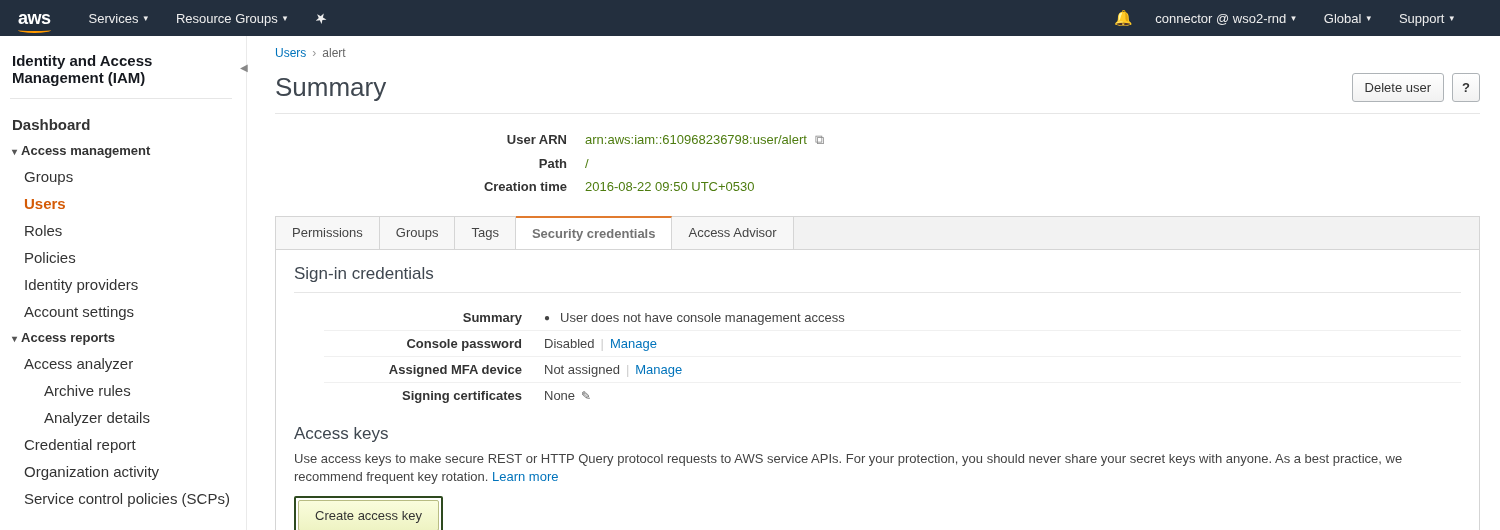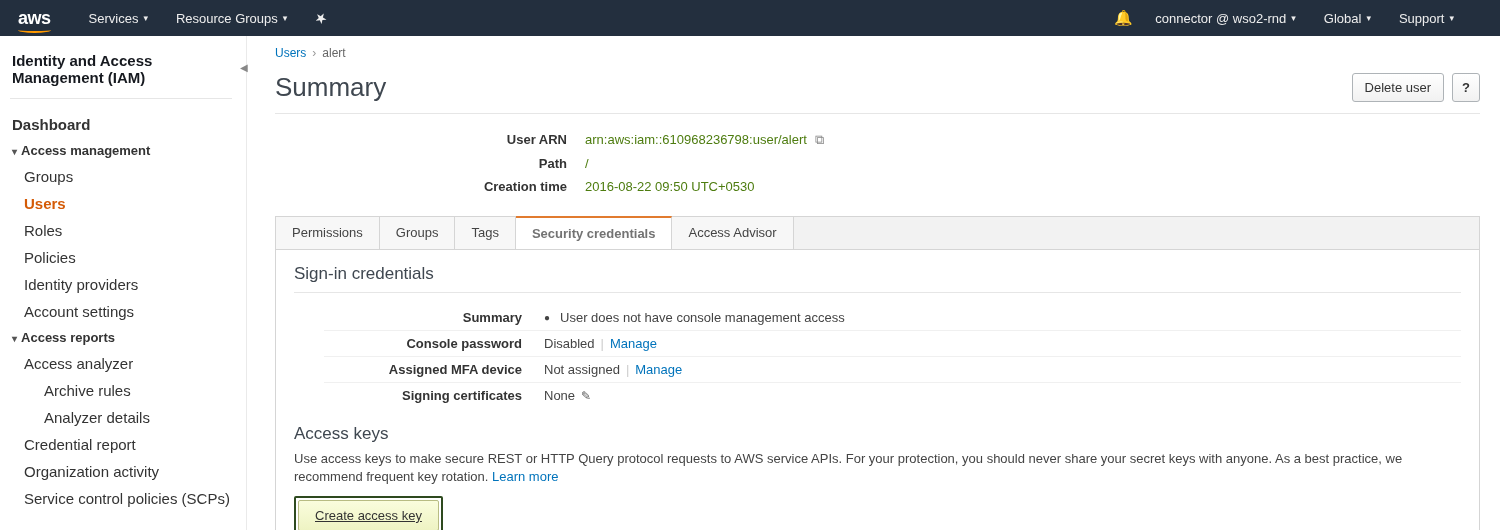--- a/index.html
+++ b/index.html
@@ -61,21 +61,21 @@
 .cred-row .cv .link { color: #0073bb; cursor: pointer; }
 .cred-row .cv .sepbar { color: #ccc; }
 .cred-row .cv .bullet { font-size: 10px; margin-right: 4px; }
 .edit-icon { font-size: 12px; color: #555; cursor: pointer; }
 
 .sub-h2 { font-size: 17px; color: #3f4750; font-weight: 400; margin: 16px 0 6px; }
 .desc { font-size: 13px; color: #444; line-height: 1.4; }
 .desc .link { color: #0073bb; cursor: pointer; }
 
 .create-key-wrap { display: inline-block; margin-top: 10px; padding: 2px; border: 2px solid #2e4a1f; border-radius: 2px; }
-.create-key-btn { background: linear-gradient(#fafddd,#eef3c3); border: 1px solid #b8bc83; padding: 7px 16px; font-size: 13px; color: #333; cursor: pointer; border-radius: 2px; text-decoration: underline; }
+.create-key-btn { background: linear-gradient(#fafddd,#eef3c3); border: 1px solid #b8bc83; padding: 7px 16px; font-size: 13px; color: #333; cursor: pointer; border-radius: 2px; }
 </style>
 </head>
 <body>
 
 <div class="topbar">
   <span class="aws-logo">aws</span>
   <span class="nav-item">
     <span>Services</span>
     <span class="caret">▾</span>
   </span>

